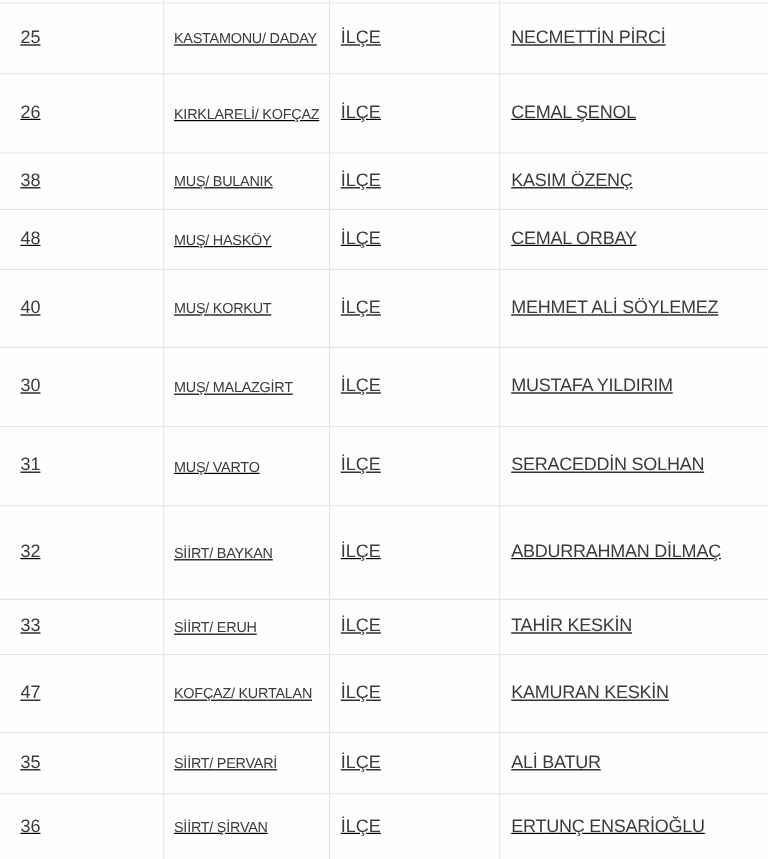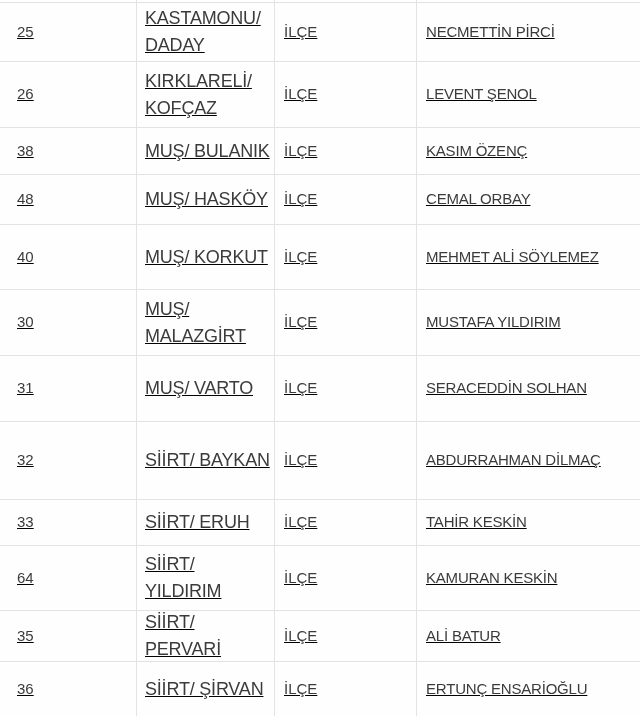--- a/index.html
+++ b/index.html
@@ -30,21 +30,21 @@
     overflow: hidden;
   }
   
   .c1, .c2, .c3 { border-right: 1px solid #e3e3e3; }
   
   .tr:not(:last-child) .td { border-bottom: 1px solid #e3e3e3; }
   .c1 { padding-left: 17px; }
   .c2 {
     padding-left: 8px;
     padding-right: 2px;
-    font-size: 18px;
+    font-size: 12px;
     letter-spacing: -0.2px;
   }
   .c3 { padding-left: 9px; }
   .c4 { padding-left: 9px; letter-spacing: -0.2px; }
 </style>
 </head>
 <body>
 
 <div class="table">
 
@@ -59,21 +59,21 @@
     <div class="td c1">25</div>
     <div class="td c2">KASTAMONU/ DADAY</div>
     <div class="td c3">İLÇE</div>
     <div class="td c4">NECMETTİN PİRCİ</div>
   </div>
 
   <div class="tr">
     <div class="td c1">26</div>
     <div class="td c2">KIRKLARELİ/ KOFÇAZ</div>
     <div class="td c3">İLÇE</div>
-    <div class="td c4">LEVENT ŞENOL</div>
+    <div class="td c4">CEMAL ŞENOL</div>
   </div>
 
   <div class="tr">
     <div class="td c1">38</div>
     <div class="td c2">MUŞ/ BULANIK</div>
     <div class="td c3">İLÇE</div>
     <div class="td c4">KASIM ÖZENÇ</div>
   </div>
 
   <div class="tr">
@@ -112,22 +112,22 @@
   </div>
 
   <div class="tr">
     <div class="td c1">33</div>
     <div class="td c2">SİİRT/ ERUH</div>
     <div class="td c3">İLÇE</div>
     <div class="td c4">TAHİR KESKİN</div>
   </div>
 
   <div class="tr">
-    <div class="td c1">64</div>
-    <div class="td c2">SİİRT/ YILDIRIM</div>
+    <div class="td c1">47</div>
+    <div class="td c2">KOFÇAZ/ KURTALAN</div>
     <div class="td c3">İLÇE</div>
     <div class="td c4">KAMURAN KESKİN</div>
   </div>
 
   <div class="tr">
     <div class="td c1">35</div>
     <div class="td c2">SİİRT/ PERVARİ</div>
     <div class="td c3">İLÇE</div>
     <div class="td c4">ALİ BATUR</div>
   </div>

